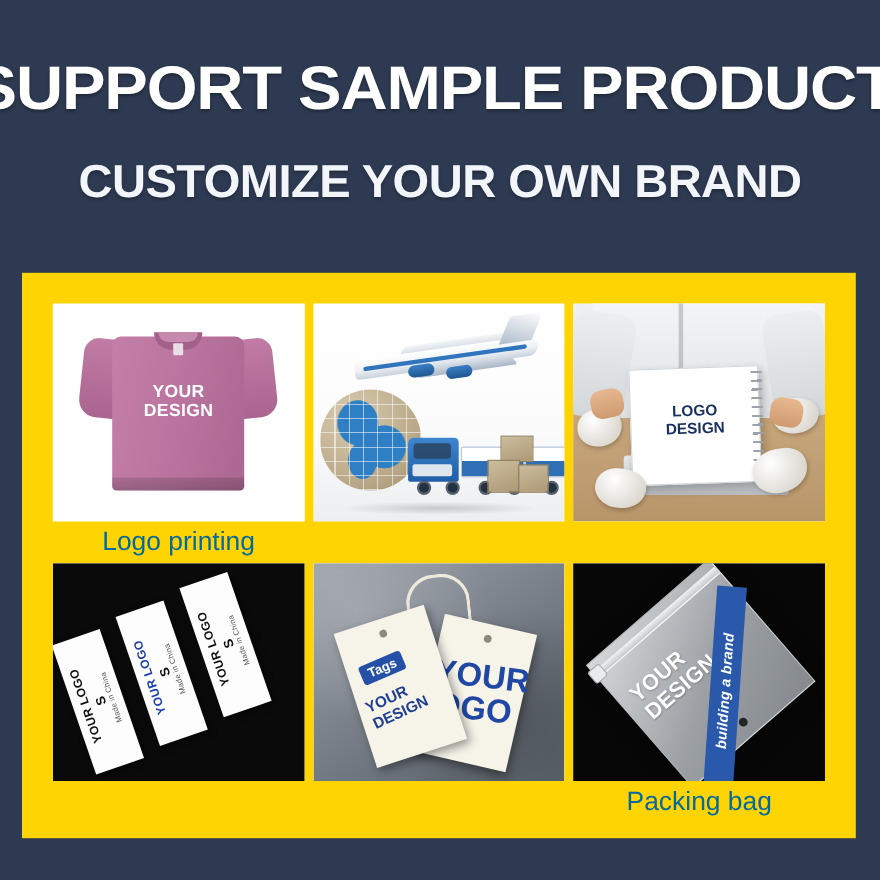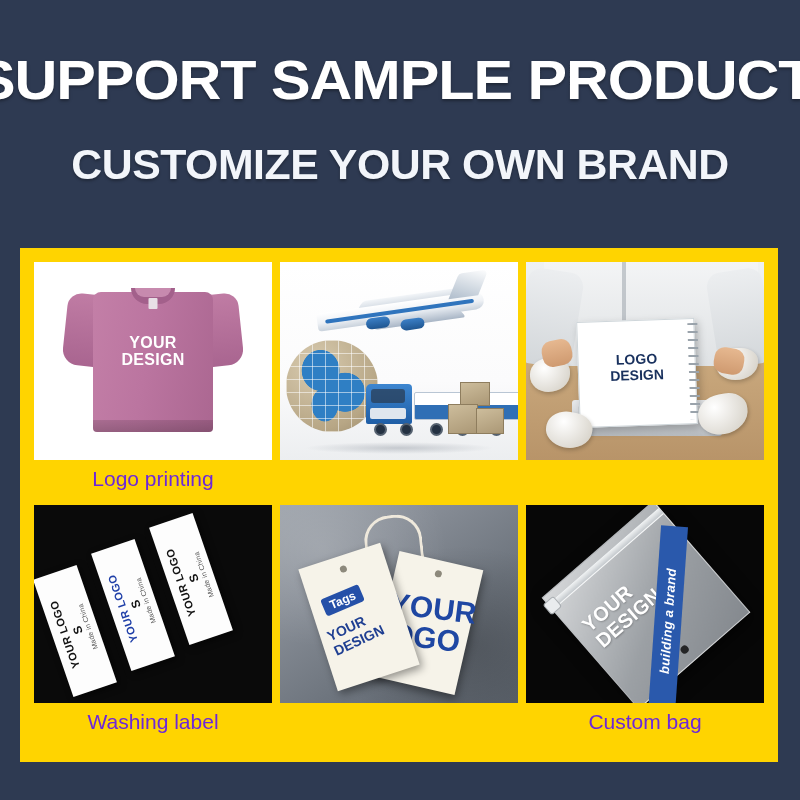--- a/index.html
+++ b/index.html
@@ -21,29 +21,29 @@
   .hl2{
     position:absolute;left:0;top:144px;width:800px;text-align:center;
     color:#f2f5fa;font-weight:bold;font-size:42px;line-height:42px;
     letter-spacing:-0.5px;transform:scaleX(1.02);transform-origin:50% 50%;
     text-shadow:0 2px 3px rgba(0,0,0,.3);white-space:nowrap;
   }
 
   
   .panel{
     position:absolute;left:20px;top:248px;width:758px;height:514px;
-    background:#ffd400;box-sizing:border-box;padding:14px;
+    background:#ffd400;box-sizing:border-box;padding:28px;
   }
   .grid{display:grid;grid-template-columns:1fr 1fr 1fr;
         grid-template-rows:auto auto;gap:0 8px;width:100%;height:100%;}
   .cell{display:flex;flex-direction:column;}
   .thumb{position:relative;overflow:hidden;width:100%;height:198px;
          background:#fff;}
   .caption{height:38px;line-height:38px;text-align:center;
-           color:#6d28d9;font-size:21px;white-space:nowrap;}
+           color:#0369a1;font-size:24px;white-space:nowrap;}
 
   
   .tee-bg{position:absolute;inset:0;background:#ffffff;}
   .tee{position:absolute;left:50%;top:20px;width:176px;height:150px;
        transform:translateX(-50%);}
   .tee-body{position:absolute;left:28px;top:10px;width:120px;height:140px;
      background:linear-gradient(100deg,#c37fa7 0%,#bb75a0 45%,#ab6791 100%);
      border-radius:8px 8px 4px 4px;}
   .tee-sleeve{position:absolute;top:12px;width:42px;height:72px;
      background:linear-gradient(180deg,#c07ca4,#a96590);}
@@ -330,21 +330,20 @@
           </div>
 
           <div class="wlabel w3">
             <div class="wl-inner">
               <div class="wl-logo">YOUR LOGO</div>
               <div class="wl-size">S</div>
               <div class="wl-made">Made in China</div>
             </div>
           </div>
         </div>
-        <div class="caption">Washing label</div>
       </div>
 
       <div class="cell">
         <div class="thumb">
           <div class="ht-bg"></div>
           <div class="string"></div>
 
           <div class="tag t-right">
             <div class="tag-hole"></div>
             <div class="tag-big">
@@ -373,18 +372,18 @@
             <div class="bag-text">
               <div>YOUR</div>
               <div>DESIGN</div>
             </div>
             <div class="bag-band">
               <span>building a brand</span>
             </div>
             <div class="bag-hole"></div>
           </div>
         </div>
-        <div class="caption">Custom bag</div>
+        <div class="caption">Packing bag</div>
       </div>
 
     </div>
   </div>
 </div>
 
 </body></html>

